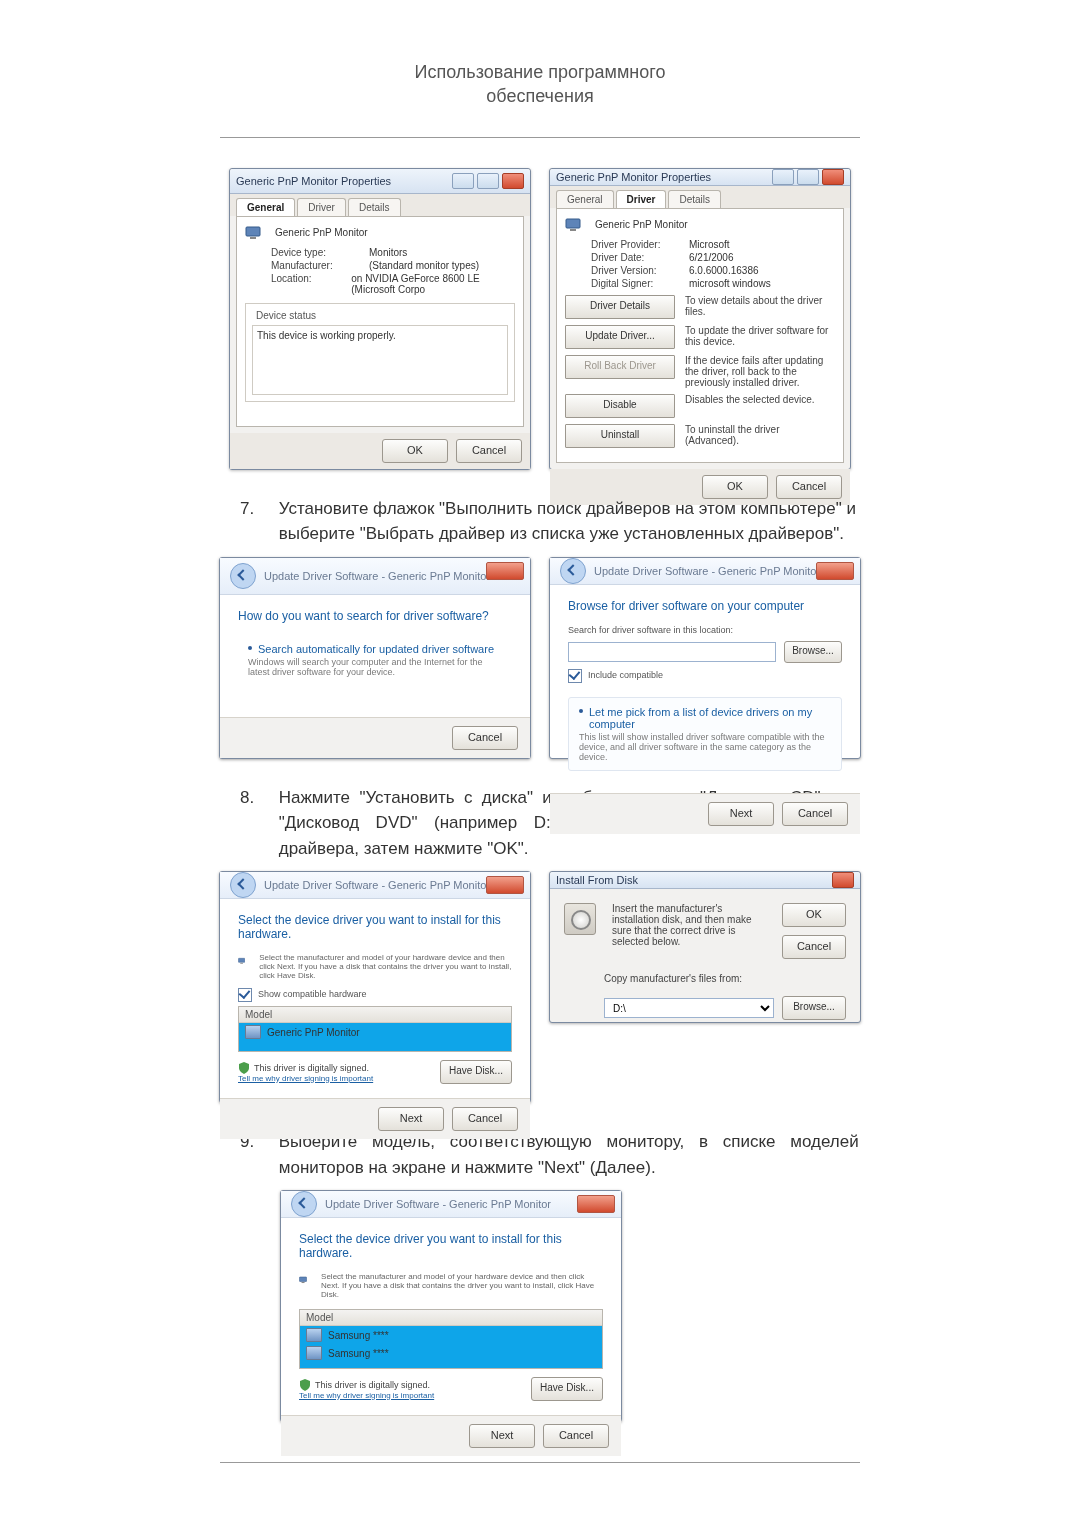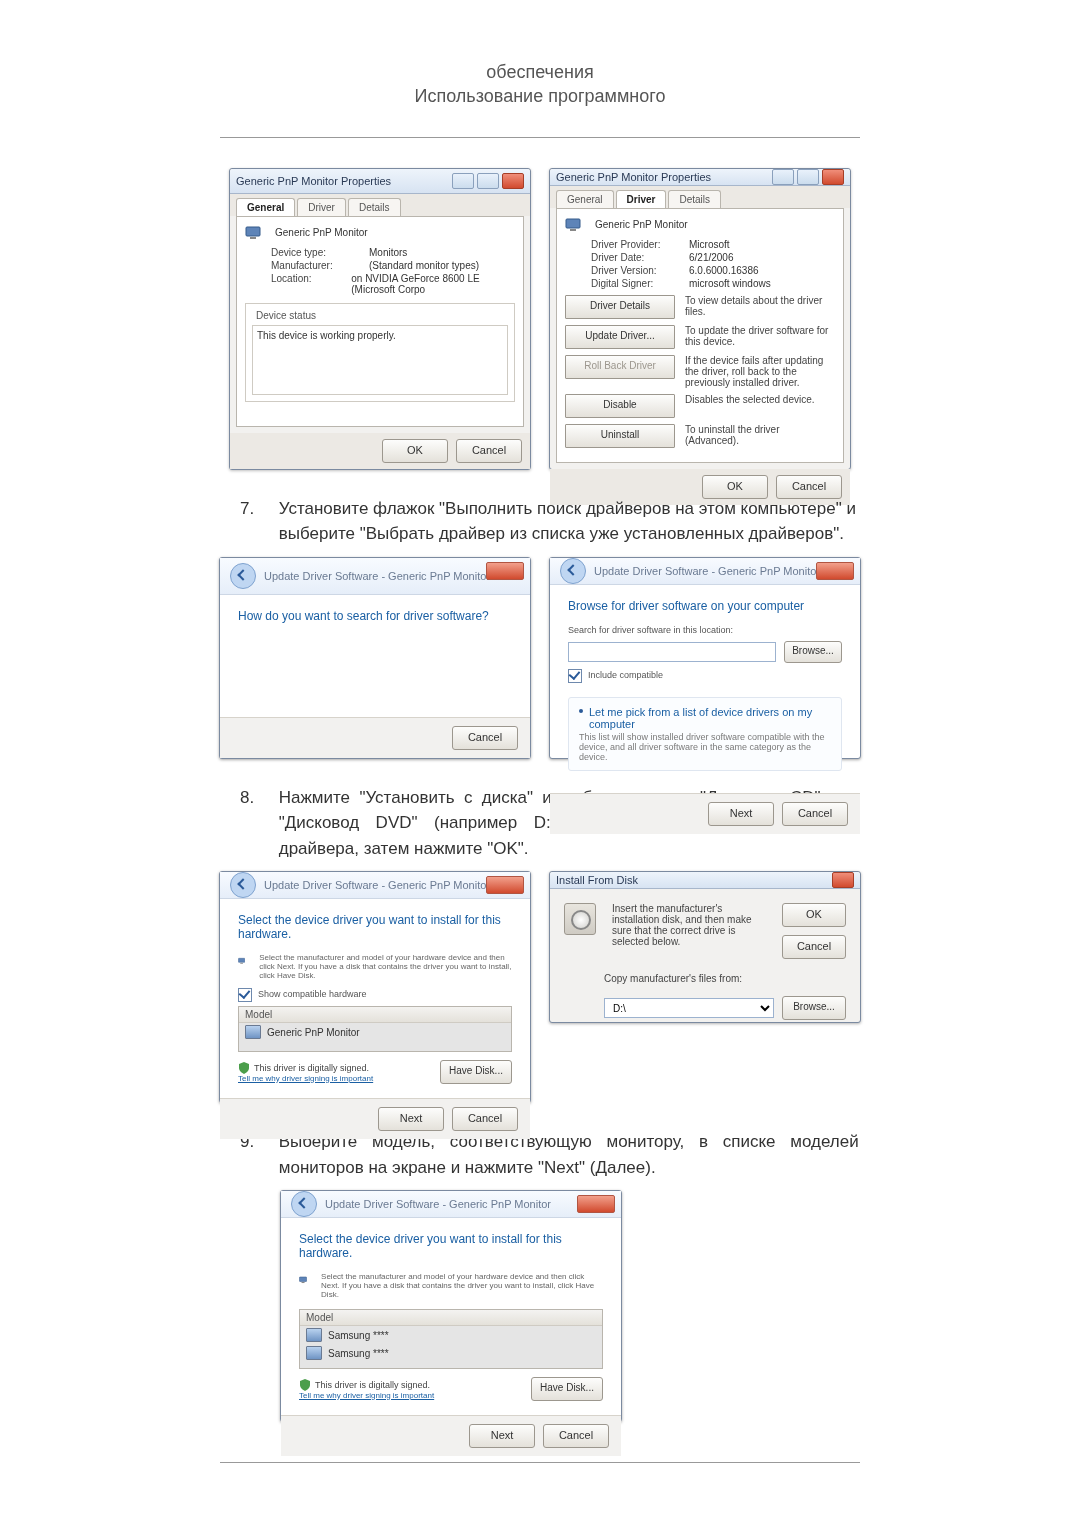--- a/index.html
+++ b/index.html
@@ -47,42 +47,42 @@
   .opt{padding:8px 10px;margin:8px 0;}
   .opt.boxed{border:1px solid #dfe6f0;border-radius:3px;background:#fbfdff;}
   .opt .ot{color:#1a5fa3;font-size:11px;}
   .opt .ot.dim{color:#8ea2bd;}
   .opt .od{color:#7a7a7a;font-size:9px;margin-top:2px;}
   .wizfoot{display:flex;justify-content:flex-end;gap:8px;padding:8px 12px;background:#f2f1ef;border-top:1px solid #d7d3cb;}
   .fld{display:flex;align-items:center;gap:8px;margin:6px 0;}
   .fld input[type=text]{flex:1;height:18px;border:1px solid #9cb2cf;background:#fff;font-size:10px;padding:0 4px;}
   .chk{width:12px;height:12px;border:1px solid #6e89ad;background:#fff;display:inline-block;position:relative;margin-right:6px;vertical-align:middle;}
   .chk.on::after{content:"";position:absolute;left:2px;top:-1px;width:5px;height:8px;border:solid #2a5a99;border-width:0 2px 2px 0;transform:rotate(40deg);}
-  .listbox{border:1px solid #b9b5ad;background:#e5e5e5;height:44px;overflow:hidden;}
+  .listbox{border:1px solid #b9b5ad;background:#0ea5e9;height:44px;overflow:hidden;}
   .listbox .lhdr{background:linear-gradient(#f4f3f1,#e4e1da);border-bottom:1px solid #cfcbc3;padding:2px 6px;color:#555;}
   .listbox .lrow{padding:2px 6px;display:flex;align-items:center;gap:6px;}
   .instdisk{background:#f2f1ef;border:1px solid #7b8aa0;border-radius:3px;box-shadow:0 1px 3px rgba(0,0,0,.3);font-size:11px;display:flex;flex-direction:column;}
   .instdisk .body{display:flex;gap:12px;padding:14px;}
   .instdisk .iconbox{width:36px;}
   .instdisk .right{display:flex;flex-direction:column;gap:8px;align-items:flex-end;}
   .sel{height:20px;border:1px solid #9cb2cf;background:#fff;font-size:10px;padding:0 4px;flex:1;}
   .tbar-red{position:absolute;top:4px;right:6px;width:36px;height:16px;background:linear-gradient(#f2a08c,#d14a2e);border:1px solid #b15542;border-radius:2px;}
   .link{color:#1a5fa3;text-decoration:underline;}
   .monimg{width:14px;height:12px;border:1px solid #6a7a92;background:linear-gradient(#b9d2ef,#6f94c4);display:inline-block;border-radius:1px;}
   .shield{width:12px;height:12px;display:inline-block;}
   .diskimg{width:30px;height:30px;border:1px solid #9c978e;border-radius:3px;background:linear-gradient(#e8e5de,#cfcbc3);position:relative;}
   .diskimg::after{content:"";position:absolute;left:6px;top:6px;width:16px;height:16px;border-radius:50%;border:2px solid #888;background:radial-gradient(#fff,#d0cfcb);}
 </style>
 </head>
 <body>
 
 <div class="page">
   <div class="hdr">
+    <div>Использование программного</div>
     <div>обеспечения</div>
-    <div>Использование программного</div>
   </div>
   <div class="hr"></div>
 
   <div class="shot-row">
 
     <div class="dlg" style="width:300px;height:300px;">
       <div class="titlebar">
         <span class="t">Generic PnP Monitor Properties</span>
         <div class="winbtns">
           <span class="wb"></span>
@@ -205,20 +205,24 @@
 
   <div class="shot-row">
     <div class="wizard" style="width:310px;height:200px;">
       <div class="tbar-red"></div>
       <div class="wizhdr">
         <div class="back"></div>
         <div class="crumb">Update Driver Software - Generic PnP Monitor</div>
       </div>
       <div class="wizbody">
         <div class="hq">How do you want to search for driver software?</div>
+        <div class="opt">
+          <div class="ot" style="position:relative;padding-left:10px;"><span style="position:absolute;left:0;top:3px;width:4px;height:4px;background:#2a5a99;border-radius:50%;"></span><span>Search automatically for updated driver software</span></div>
+          <div class="od">Windows will search your computer and the Internet for the latest driver software for your device.</div>
+        </div>
       </div>
       <div class="wizfoot">
         <div class="btn">Cancel</div>
       </div>
     </div>
 
     <div class="wizard" style="width:310px;height:200px;">
       <div class="tbar-red"></div>
       <div class="wizhdr">
         <div class="back"></div>

